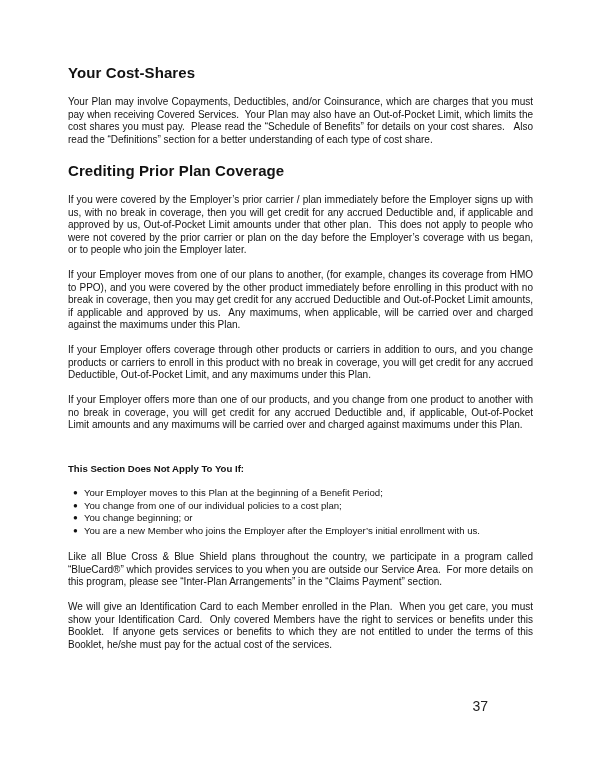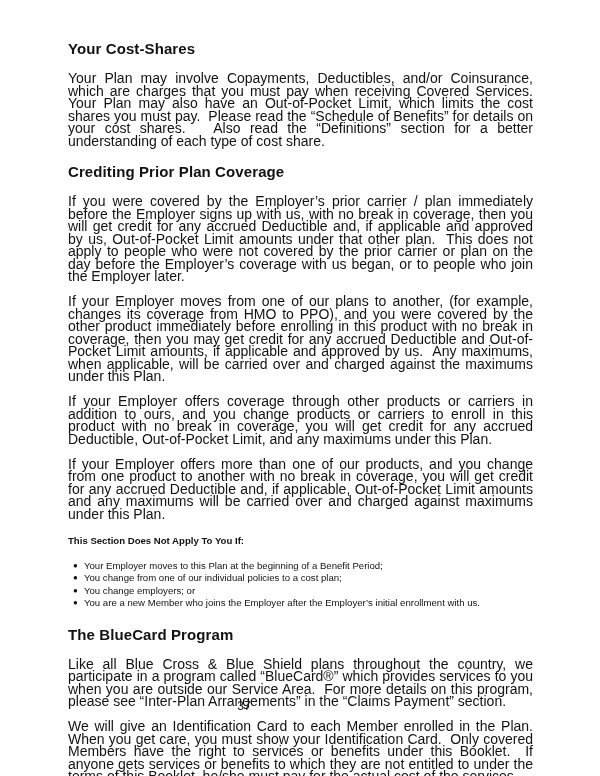--- a/index.html
+++ b/index.html
@@ -14,44 +14,44 @@
     overflow: hidden;
     font-family: "Liberation Sans", sans-serif;
     color: #121212;
   }
   .page {
     position: absolute;
     top: 0; left: 0;
     width: 600px;
     height: 776px;
     box-sizing: border-box;
-    padding: 40px 67px 0 68px;
+    padding: 64px 67px 0 68px;
   }
   h1.section-heading {
     font-size: 15px;
     line-height: 18px;
     font-weight: bold;
     margin: 16px 0 14px 0;
     letter-spacing: 0.1px;
   }
   h1.section-heading.first {
     margin-top: 0;
   }
   p.body-para {
-    font-size: 14px;
+    font-size: 10px;
     line-height: 12.5px;
     margin: 0 0 12.5px 0;
     text-align: justify;
     white-space: pre-wrap;
   }
   h2.sub-heading {
     font-size: 9.6px;
     line-height: 12.5px;
     font-weight: bold;
-    margin: 15px 0 12px 0;
+    margin: 31px 0 12px 0;
   }
   ul.bullet-list {
     list-style: none;
     margin: 0 0 14px 0;
     padding: 0;
     font-size: 9.6px;
     line-height: 12.5px;
   }
   ul.bullet-list li {
     display: flex;
@@ -64,22 +64,22 @@
     font-size: 8px;
   }
   .bullet-text {
     flex: 1;
   }
   .page-footer {
     position: absolute;
     top: 700px;
     left: 0;
     width: 488px;
-    text-align: center;
-    font-size: 12px;
+    text-align: right;
+    font-size: 14px;
     line-height: 12px;
     color: #222;
   }
 </style>
 </head>
 <body>
 
 <div class="page">
 
   <h1 class="section-heading first">Your Cost-Shares</h1>
@@ -97,28 +97,27 @@
     <li>
       <span class="bullet-glyph">●</span>
       <span class="bullet-text">Your Employer moves to this Plan at the beginning of a Benefit Period;</span>
     </li>
     <li>
       <span class="bullet-glyph">●</span>
       <span class="bullet-text">You change from one of our individual policies to a cost plan;</span>
     </li>
     <li>
       <span class="bullet-glyph">●</span>
-      <span class="bullet-text">You change employers; or</span>
+      <span class="bullet-text">You change beginning; or</span>
     </li>
     <li>
       <span class="bullet-glyph">●</span>
       <span class="bullet-text">You are a new Member who joins the Employer after the Employer’s initial enrollment with us.</span>
     </li>
   </ul>
 
-  <h1 class="section-heading">The BlueCard Program</h1>
   <p class="body-para">Like all Blue Cross &amp; Blue Shield plans throughout the country, we participate in a program called “BlueCard®” which provides services to you when you are outside our Service Area.  For more details on this program, please see “Inter-Plan Arrangements” in the “Claims Payment” section.</p>
 
   <p class="body-para">We will give an Identification Card to each Member enrolled in the Plan.  When you get care, you must show your Identification Card.  Only covered Members have the right to services or benefits under this Booklet.  If anyone gets services or benefits to which they are not entitled to under the terms of this Booklet, he/she must pay for the actual cost of the services.</p>
 
 </div>
 
 <div class="page-footer">37</div>
 
 </body></html>

